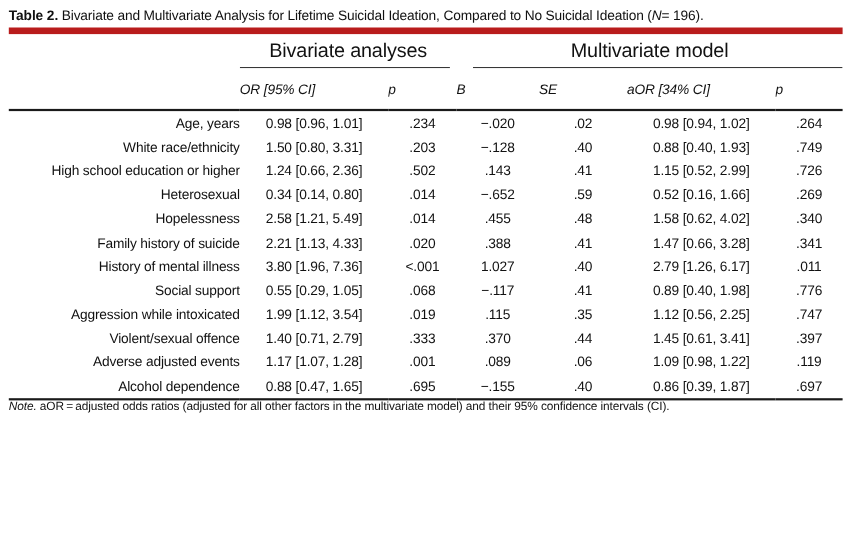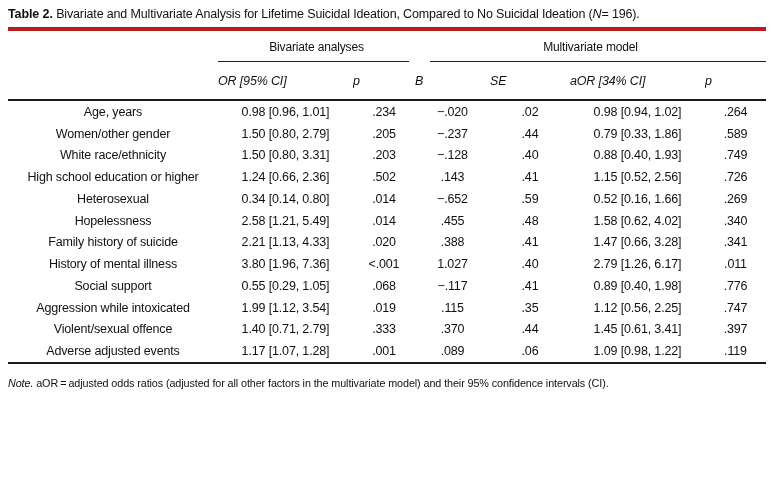--- a/index.html
+++ b/index.html
@@ -13,60 +13,59 @@
     overflow:hidden;
     box-sizing:border-box;
     padding:0 8px;
   }
   
   .caption{
     box-sizing:border-box;
     height:31px;
     padding-top:7px;
     font-size:12.5px;
-    border-bottom:4px solid #b91c1c;
+    border-bottom:6px solid #b91c1c;
     white-space:nowrap;
   }
   .caption b{letter-spacing:-0.1px;}
   .caption i{font-style:italic;}
   
   table{
     border-collapse:collapse;
     table-layout:fixed;
     width:758px;
     border-bottom:2px solid #1a1a1a;
   }
   th,td{
     margin:0;padding:0;
     font-weight:normal;
     font-size:12.5px;
     color:#111;
     overflow:hidden;
     white-space:nowrap;
   }
-  tr.spanners th{height:31px;vertical-align:middle;text-align:center;position:relative;font-size:12px;}
+  tr.spanners th{height:31px;vertical-align:middle;text-align:center;position:relative;font-size:18px;}
   th.spanner-bi::after{
     content:"";position:absolute;left:0;right:6px;bottom:0;height:0;
     border-bottom:1.5px solid #222;
   }
   th.spanner-multi::after{
     content:"";position:absolute;left:15px;right:0;bottom:0;height:0;
     border-bottom:1.5px solid #222;
   }
   tr.headers th{
     height:37px;vertical-align:middle;text-align:left;
     font-style:italic;
     border-bottom:2px solid #1a1a1a;
   }
   tbody td{height:21.75px;vertical-align:middle;}
-  td.label{text-align:center;margin-top:16px;}
+  td.label{text-align:right;margin-top:16px;}
   td.center{text-align:center;}
   
   .note{
-    margin-top:13px;
     font-size:10.8px;
     letter-spacing:-0.1px;
   }
   .note i{font-style:italic;}
 </style>
 </head>
 <body>
 
 <div id="page">
 
@@ -102,44 +101,35 @@
         <tr>
           <td class="label">Age, years</td>
           <td class="center">0.98 [0.96, 1.01]</td>
           <td class="center">.234</td>
           <td class="center">−.020</td>
           <td class="center">.02</td>
           <td class="center">0.98 [0.94, 1.02]</td>
           <td class="center">.264</td>
         </tr>
         <tr>
-          <td class="label">Women/other gender</td>
-          <td class="center">1.50 [0.80, 2.79]</td>
-          <td class="center">.205</td>
-          <td class="center">−.237</td>
-          <td class="center">.44</td>
-          <td class="center">0.79 [0.33, 1.86]</td>
-          <td class="center">.589</td>
-        </tr>
-        <tr>
           <td class="label">White race/ethnicity</td>
           <td class="center">1.50 [0.80, 3.31]</td>
           <td class="center">.203</td>
           <td class="center">−.128</td>
           <td class="center">.40</td>
           <td class="center">0.88 [0.40, 1.93]</td>
           <td class="center">.749</td>
         </tr>
         <tr>
           <td class="label">High school education or higher</td>
           <td class="center">1.24 [0.66, 2.36]</td>
           <td class="center">.502</td>
           <td class="center">.143</td>
           <td class="center">.41</td>
-          <td class="center">1.15 [0.52, 2.56]</td>
+          <td class="center">1.15 [0.52, 2.99]</td>
           <td class="center">.726</td>
         </tr>
         <tr>
           <td class="label">Heterosexual</td>
           <td class="center">0.34 [0.14, 0.80]</td>
           <td class="center">.014</td>
           <td class="center">−.652</td>
           <td class="center">.59</td>
           <td class="center">0.52 [0.16, 1.66]</td>
           <td class="center">.269</td>
@@ -200,18 +190,27 @@
         </tr>
         <tr>
           <td class="label">Adverse adjusted events</td>
           <td class="center">1.17 [1.07, 1.28]</td>
           <td class="center">.001</td>
           <td class="center">.089</td>
           <td class="center">.06</td>
           <td class="center">1.09 [0.98, 1.22]</td>
           <td class="center">.119</td>
         </tr>
+        <tr>
+          <td class="label">Alcohol dependence</td>
+          <td class="center">0.88 [0.47, 1.65]</td>
+          <td class="center">.695</td>
+          <td class="center">−.155</td>
+          <td class="center">.40</td>
+          <td class="center">0.86 [0.39, 1.87]</td>
+          <td class="center">.697</td>
+        </tr>
       </tbody>
   </table>
 
   <div class="note"><i>Note.</i><span> aOR = adjusted odds ratios (adjusted for all other factors in the multivariate model) and their 95% confidence intervals (CI).</span></div>
 
 </div>
 
 </body></html>

